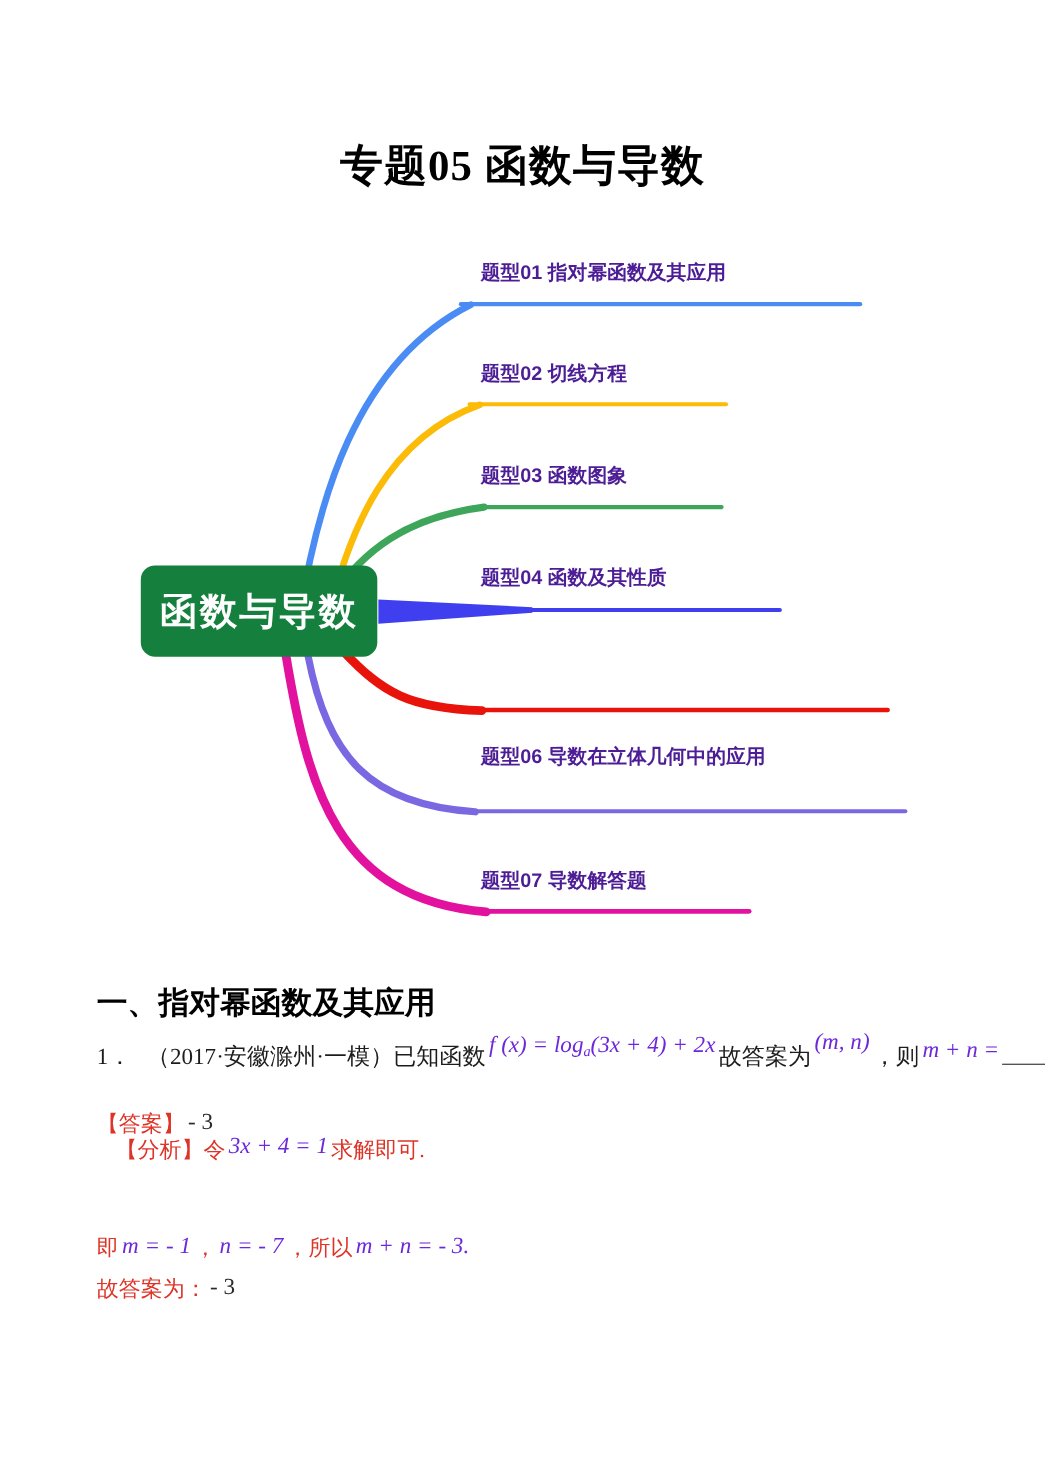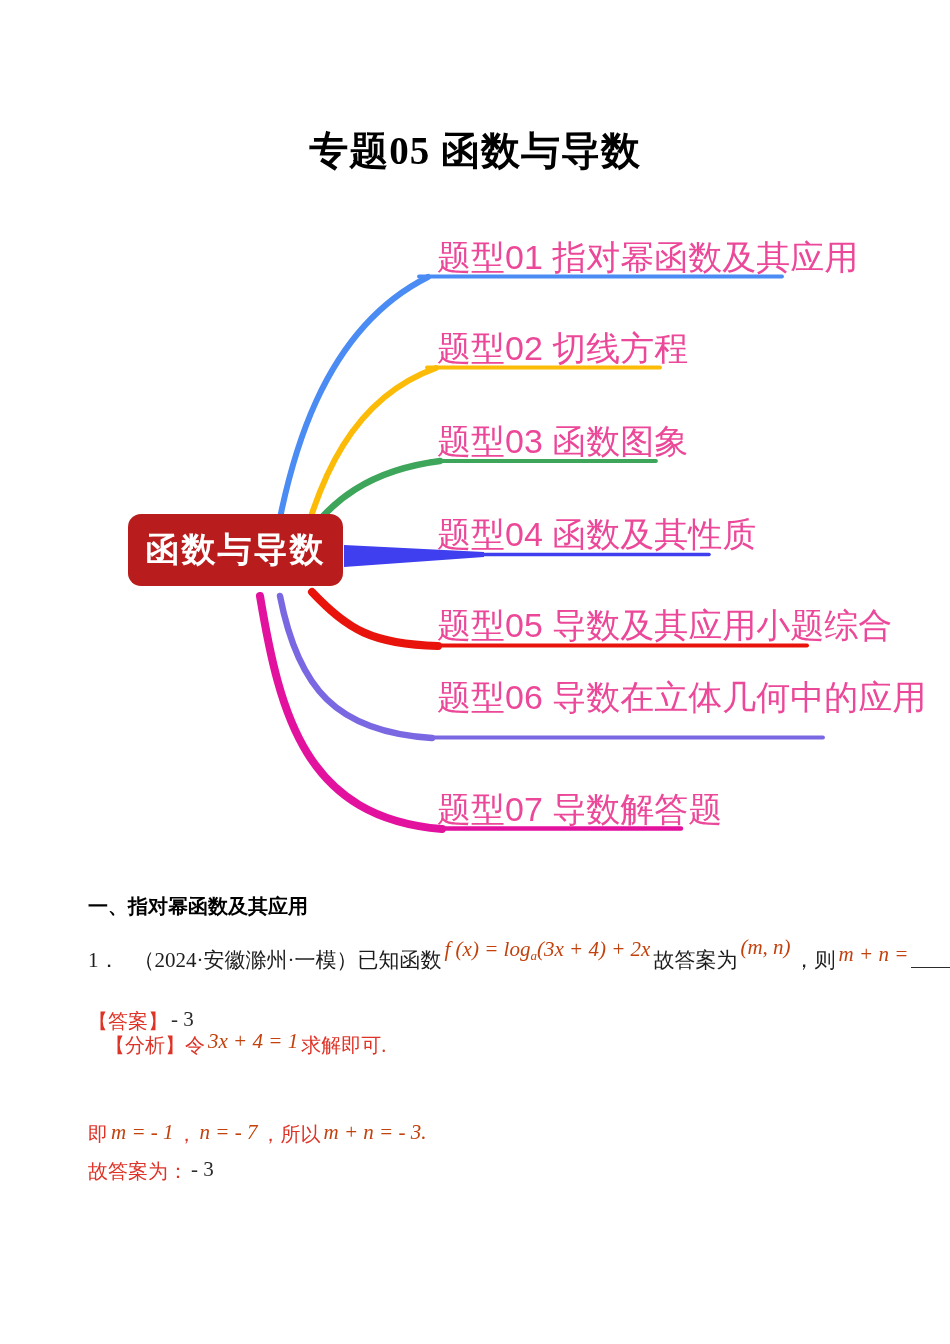--- a/index.html
+++ b/index.html
@@ -4,34 +4,34 @@
 <style>
   html,body{margin:0;padding:0;background:#fff;}
   .page{position:relative;width:950px;height:1344px;background:#ffffff;overflow:hidden;
         font-family:"Liberation Serif",serif;}
   .title{position:absolute;top:124px;left:0;width:950px;margin:0;text-align:center;
          font-family:"Liberation Serif",serif;font-weight:bold;font-size:39px;color:#000;
          letter-spacing:1px;}
   
   .mindmap{position:absolute;top:0;left:0;width:950px;height:880px;}
   .mm-svg{position:absolute;top:0;left:0;}
-  .mm-node{position:absolute;left:128px;top:514px;width:215px;height:72px;background:#b91c1c;
+  .mm-node{position:absolute;left:128px;top:514px;width:215px;height:83px;background:#15803d;
            border-radius:13px;display:flex;align-items:center;justify-content:center;}
   .mm-node span{font-family:"Liberation Sans",sans-serif;font-weight:700;font-size:34px;
                 color:#ffffff;letter-spacing:2px;white-space:nowrap;}
   .branch-label{position:absolute;left:437px;font-family:"Liberation Sans",sans-serif;
-                font-weight:400;font-size:34px;color:#ec4899;white-space:nowrap;line-height:1.1;}
+                font-weight:700;font-size:18px;color:#4c1d95;white-space:nowrap;line-height:1.1;}
   
   .section-heading{position:absolute;left:88px;top:893px;margin:0;
                    font-family:"Liberation Sans",sans-serif;font-weight:700;
-                   font-size:20px;color:#000;white-space:nowrap;}
+                   font-size:28px;color:#000;white-space:nowrap;}
   .prob{position:absolute;left:88px;top:946px;width:830px;font-size:21px;color:#1c1c1c;
         white-space:nowrap;}
   .prob .num{margin-right:14px;}
-  .m{font-family:"Liberation Serif",serif;font-style:italic;color:#c2410c;
+  .m{font-family:"Liberation Serif",serif;font-style:italic;color:#6d28d9;
      position:relative;font-size:21px;margin:0 3px;display:inline-block;}
   .up4{top:-4px}.up6{top:-6px}.up9{top:-9px}.up11{top:-11px}.up13{top:-13px}.up2{top:-2px}
   .sub{font-size:13px;position:relative;top:4px;font-style:italic;}
   .blank{display:inline-block;width:52px;height:4px;border-bottom:1.6px solid #2b2b2b;
          transform:translateY(1px);}
   .sol-line{position:absolute;left:88px;font-size:20px;color:#DE3428;white-space:nowrap;}
   .sol-line .dark{color:#2B2B2B;font-style:normal;}
   .sol-ans{top:996px;margin-top:12px;} .sol-ana{top:1032px;margin-left:17px;} .sol-det{top:1080px;}
   .sol-l2{top:1121px;} .sol-l3{top:1158px;}
 </style>
@@ -75,29 +75,28 @@
     </svg>
 
     <div class="mm-node">
       <span>函数与导数</span>
     </div>
 
     <div class="branch-label" style="top:239px">题型01 指对幂函数及其应用</div>
     <div class="branch-label" style="top:330px">题型02 切线方程</div>
     <div class="branch-label" style="top:423px">题型03 函数图象</div>
     <div class="branch-label" style="top:516px">题型04 函数及其性质</div>
-    <div class="branch-label" style="top:607px">题型05 导数及其应用小题综合</div>
     <div class="branch-label" style="top:679px">题型06 导数在立体几何中的应用</div>
     <div class="branch-label" style="top:791px">题型07 导数解答题</div>
   </div>
 
   <h2 class="section-heading">一、指对幂函数及其应用</h2>
 
   <div class="prob">
-    <span class="num">1．</span><span>（2024·安徽滁州·一模）已知函数</span><span class="m up11"><span>f (x) = log</span><span class="sub">a</span><span>(3x + 4) + 2x</span></span><span>故答案为</span><span class="m up13">(m, n)</span><span>，则</span><span class="m up6">m + n =</span><span class="blank"></span>
+    <span class="num">1．</span><span>（2017·安徽滁州·一模）已知函数</span><span class="m up11"><span>f (x) = log</span><span class="sub">a</span><span>(3x + 4) + 2x</span></span><span>故答案为</span><span class="m up13">(m, n)</span><span>，则</span><span class="m up6">m + n =</span><span class="blank"></span>
   </div>
 
   <div class="sol-line sol-ans">
     <span>【答案】</span><span class="m up2 dark">- 3</span>
   </div>
 
   <div class="sol-line sol-ana">
     <span>【分析】</span><span>令</span><span class="m up4">3x + 4 = 1</span><span>求解即可.</span>
   </div>
 

